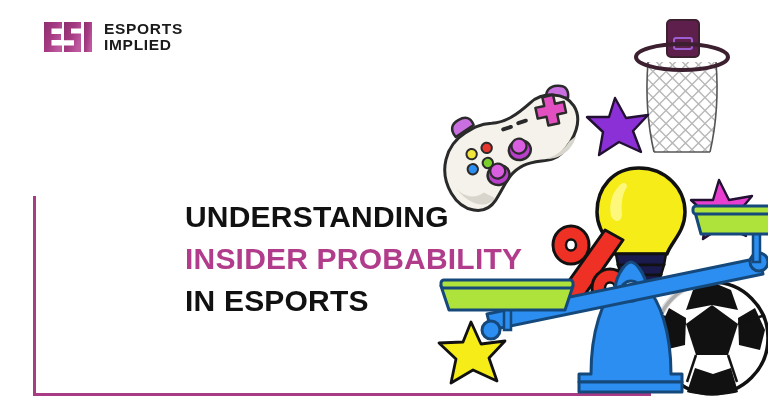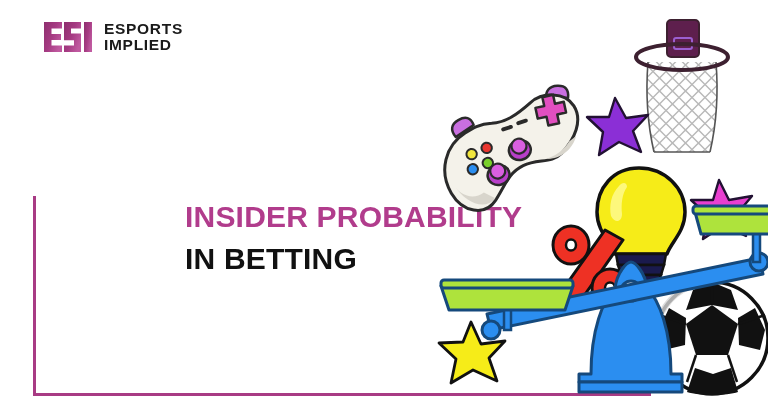--- a/index.html
+++ b/index.html
@@ -112,22 +112,23 @@
     <div id="logo-wordmark">
       <span class="wm-line">ESPORTS</span>
       <span class="wm-line">IMPLIED</span>
     </div>
   </div>
 
   <div id="frame-left-rule"></div>
   <div id="frame-bottom-rule"></div>
 
   <div id="headline">
+    <div class="hl-line hl-dark">UNDERSTANDING</div>
     <div class="hl-line hl-accent">INSIDER PROBABILITY</div>
-    <div class="hl-line hl-dark">IN BETTING</div>
+    <div class="hl-line hl-dark">IN ESPORTS</div>
   </div>
 
   <div id="illustration">
     <svg width="378" height="410" viewBox="0 0 378 410" aria-hidden="true">
 
       <g>
 
         <defs>
           <pattern id="netMesh" width="13" height="13" patternUnits="userSpaceOnUse">
             <path d="M0 6.5 L6.5 0 L13 6.5 L6.5 13 Z" fill="none" stroke="#b9b9b9" stroke-width="1.5"></path>

